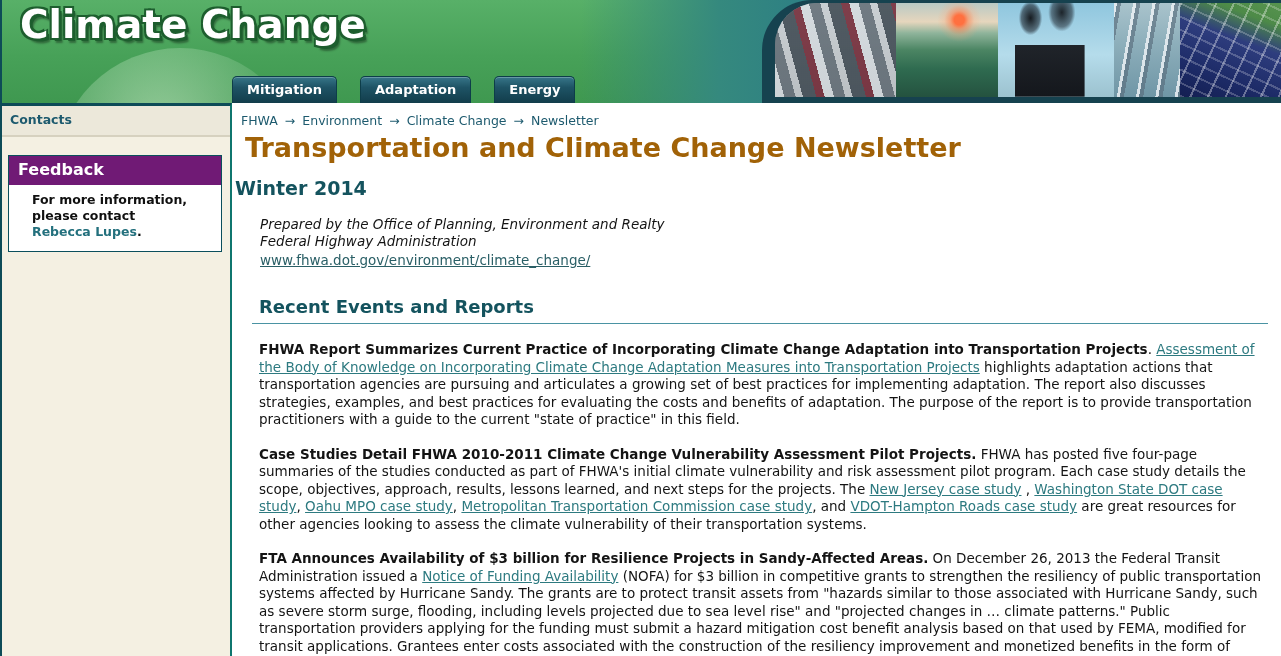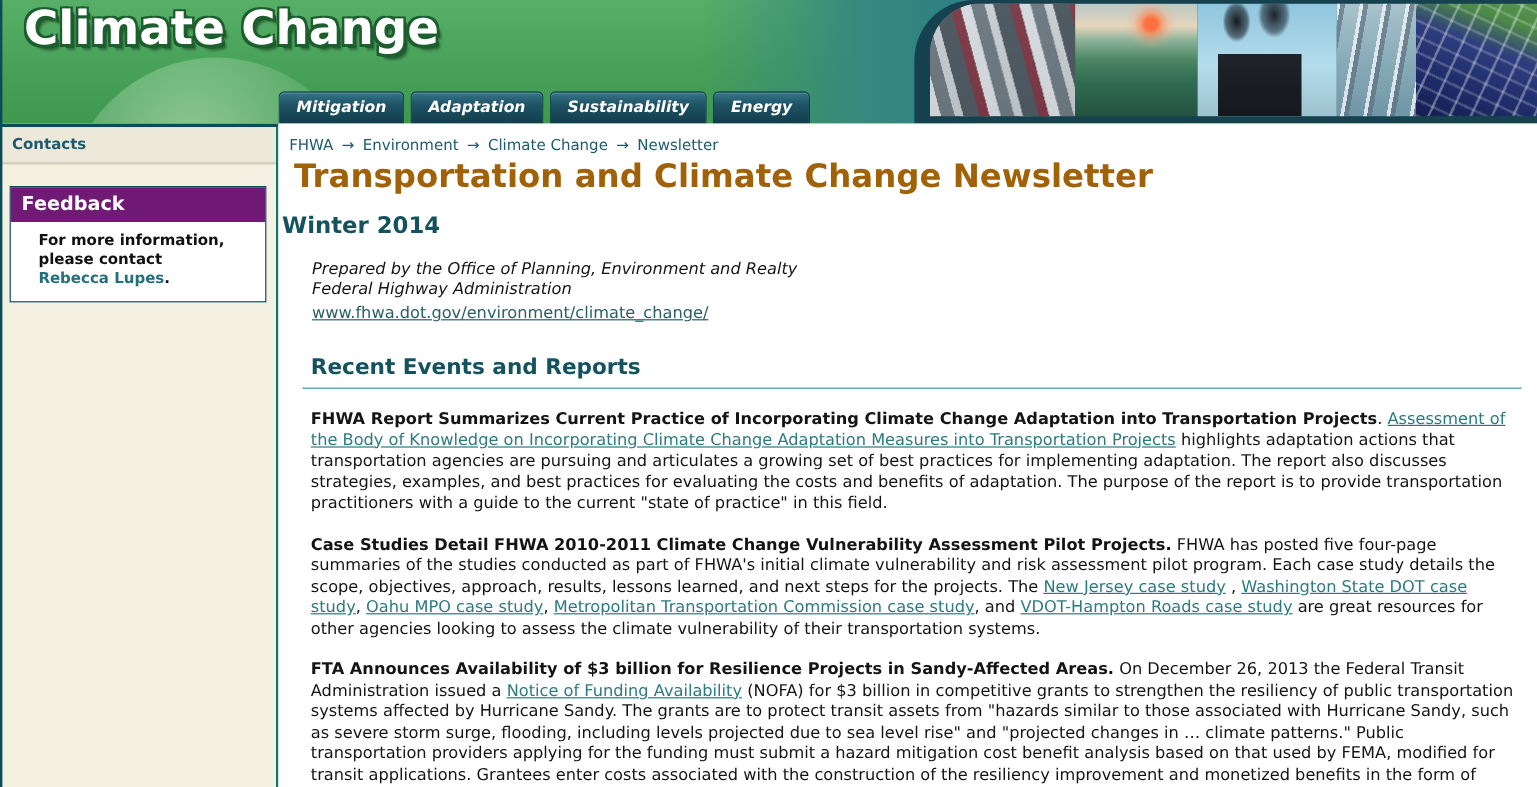--- a/index.html
+++ b/index.html
@@ -39,21 +39,21 @@
   .photo-water-solar{width:13%;
     background-image:
       repeating-linear-gradient(100deg, rgba(235,240,244,.85) 0 3px, rgba(88,108,124,.65) 3px 7px, transparent 7px 19px),
       linear-gradient(180deg,#a9c3cc 0%,#8fb0bc 40%,#6f96a6 100%);}
   .photo-solar{width:20%;
     background-image:
       repeating-linear-gradient(115deg, rgba(255,255,255,.35) 0 2px, transparent 2px 16px),
       repeating-linear-gradient(25deg, rgba(255,255,255,.22) 0 2px, transparent 2px 12px),
       linear-gradient(200deg,#57944f 0%,#4d8a48 18%,#2e3d7e 40%,#1c2a66 75%,#141f52 100%);}
 
-  .tabs{position:absolute;left:232px;bottom:0;display:flex;gap:5px;z-index:5;font-style:italic;}
+  .tabs{position:absolute;left:232px;bottom:0;display:flex;gap:23px;z-index:5;}
   .tab{background:linear-gradient(180deg,#377689 0%,#1e5365 40%,#123d4b 100%);color:#ffffff;font-weight:bold;
        font-size:13px;padding:5px 14px 6px;border:1px solid #0d3d49;border-bottom:none;
        border-radius:5px 5px 0 0;cursor:pointer;box-shadow:inset 0 1px 0 rgba(255,255,255,.25);}
 
   
   .sidebar{position:absolute;left:0;top:103px;width:232px;bottom:0;background:#f4f0e2;
            border-top:3px solid #0d4b57;border-right:2px solid #0f766e;box-sizing:border-box;}
   .contacts{background:#ece8da;border-bottom:2px solid #d6d1bf;padding:6px 10px 8px;
             font-size:12.5px;font-weight:bold;color:#1d5a6e;cursor:pointer;}
   .feedback{margin:18px 8px;border:1px solid #0b4f5c;background:#ffffff;}
@@ -91,21 +91,20 @@
         <div class="photo photo-traffic"></div>
         <div class="photo photo-wetland"></div>
         <div class="photo photo-truck"></div>
         <div class="photo photo-water-solar"></div>
         <div class="photo photo-solar"></div>
       </div>
     </div>
     <div class="tabs">
         <div class="tab">Mitigation</div>
         <div class="tab">Adaptation</div>
-        <div class="tab">Sustainability</div>
         <div class="tab">Energy</div>
       </div>
   </div>
 
   <div class="sidebar">
     <div class="contacts">Contacts</div>
     <div class="feedback">
       <div class="feedback-title">Feedback</div>
       <div class="feedback-body">
         <span>For more information, please contact </span><a>Rebecca Lupes</a><span>.</span>

